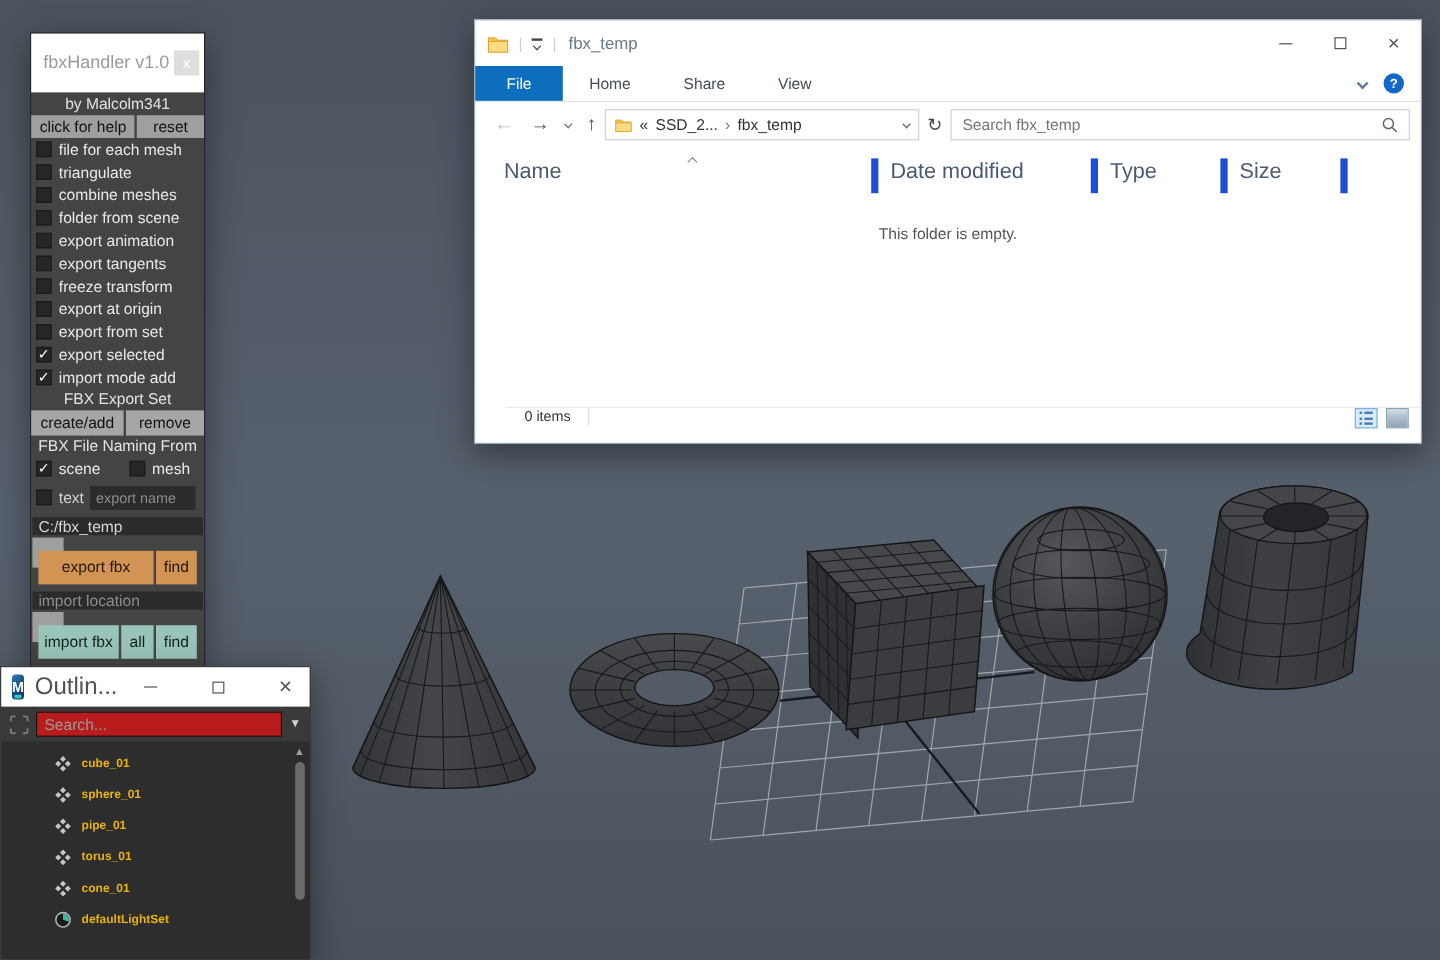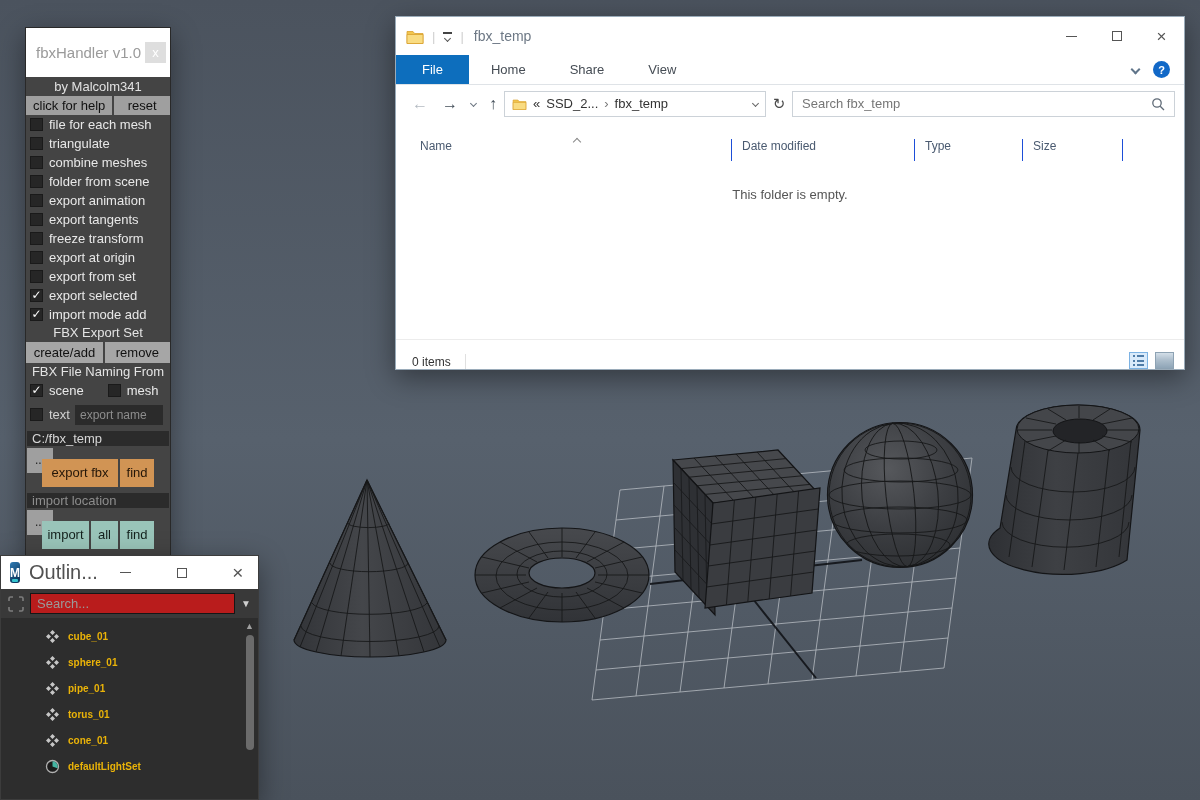--- a/index.html
+++ b/index.html
@@ -41,21 +41,21 @@
   .namerow .second { margin-left:24px; }
   .textrow { height:21px; display:flex; align-items:center; padding-left:4px; margin-top:4px; }
   .textrow .cblabel { color:#d2d2d2; margin-right:5px; }
   .dinput { background:#2b2b2b; border:none; color:#d6d6d6; font-size:12px; padding:0 5px;
     font-family:"Liberation Sans","DejaVu Sans",sans-serif; }
   .dinput::placeholder { color:#8d8d8d; }
   .fbxh-exname { width:88px; height:20px; }
   .pathrow { display:flex; gap:2px; margin-top:6px; height:25px; padding:0 1px;flex-direction:column; }
   .pathrow .dinput { flex:1; font-size:13px; }
   .dots { width:26px; background:#9f9f9f; color:#222; text-align:center; line-height:25px; font-size:12px; }
-  .orow { display:flex; gap:2px; height:28px; margin-top:3px; padding:0 16px; }
+  .orow { display:flex; gap:2px; height:28px; margin-top:3px; padding:0 6px; }
   .obtn { background:#d19454; color:#241608; font-size:13px; text-align:center; line-height:28px; }
   .tbtn { background:#99c4b9; color:#14211d; font-size:13px; text-align:center; line-height:28px; }
   .grow { flex:1; }
   .w33 { width:34px; } .w26 { width:27px; }
   .fbxh-pad { height:6px; }
 
   
   .explorer { left:395px; top:16px; width:790px; height:354px; background:#fff; border:1px solid #9aabb9; display:flex; flex-direction:column; }
   .ex-title { height:38px; display:flex; align-items:center; padding-left:10px; }
   .ex-sep { color:#cfcfcf; margin:0 8px; font-size:13px; }
@@ -83,30 +83,30 @@
   .addr-box .chev { border-color:#666; }
   .crumb-sep { color:#777; font-size:13px; }
   .addr-caret { margin-left:auto; }
   .refresh { width:26px; text-align:center; color:#4a4a4a; font-size:15px; }
   .search-box { flex:1; height:26px; border:1px solid #ccd2d8; display:flex; align-items:center; padding:0 9px; }
   .search-box input { flex:1; border:none; outline:none; font-size:13px; color:#444;
     font-family:"Liberation Sans","DejaVu Sans",sans-serif; }
   .search-box input::placeholder { color:#767676; }
   .mag { flex:0 0 auto; }
   .ex-headers { height:34px; margin-top:5px; display:flex; align-items:flex-end; padding-left:20px; position:relative; }
-  .hcol { font-size:12px; color:#4a5a70; padding-bottom:8px; border-right:1px solid #1d4ed8; padding-left:4px; position:relative; }
+  .hcol { font-size:18px; color:#4a5a70; padding-bottom:8px; border-right:6px solid #1d4ed8; padding-left:4px; position:relative; }
   .hcol.c-name { width:316px; }
   .hcol.c-date { width:183px; padding-left:10px; }
   .hcol.c-type { width:108px; padding-left:10px; }
   .hcol.c-size { width:100px; padding-left:10px; }
   .sort-caret { position:absolute; left:158px; top:0px; width:6px; height:6px;
     border-right:1.5px solid #888; border-bottom:1.5px solid #888; transform:rotate(-135deg); }
   .ex-body { flex:1; position:relative; }
   .empty-msg { text-align:center; margin-top:26px; font-size:13px; color:#555; }
-  .ex-status { height:30px; border-top:1px solid #ececec; display:flex; align-items:flex-end; padding:0 10px 0 16px; }
+  .ex-status { height:30px; border-top:1px solid #ececec; display:flex; align-items:flex-start; padding:0 10px 0 16px;margin-left:25px; }
   .status-text { font-size:12px; color:#333; }
   .status-sep { width:1px; height:15px; background:#e0e0e0; margin-left:14px; }
   .viewbtns { margin-left:auto; display:flex; gap:7px; }
   .vb-details { width:19px; height:17px; background:#d9eafa; border:1px solid #7cb2e3; padding:2px 3px;
     display:flex; flex-direction:column; justify-content:space-between; }
   .vb-details .r { display:flex; align-items:center; gap:2px; }
   .vb-details .d { width:2px; height:2px; background:#4f7ca8; }
   .vb-details .l { flex:1; height:2px; background:#4f7ca8; }
   .vb-thumb { width:19px; height:17px; border:1px solid #8da2b3; background:linear-gradient(180deg,#d3dee8 0%,#aebfcd 45%,#8fa5b7 100%); }
 

